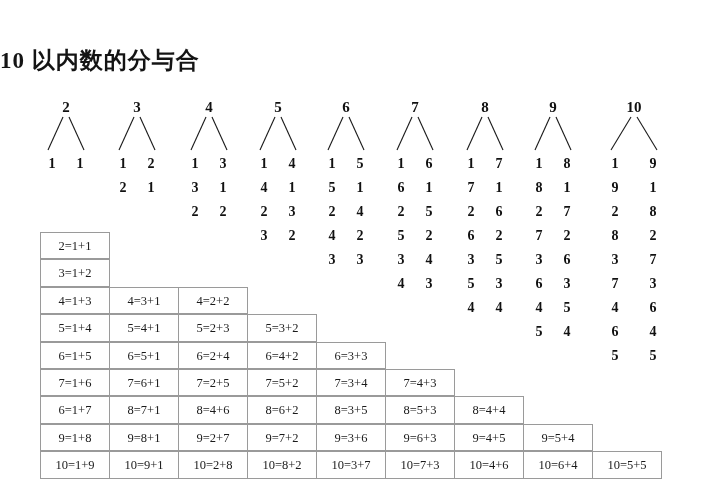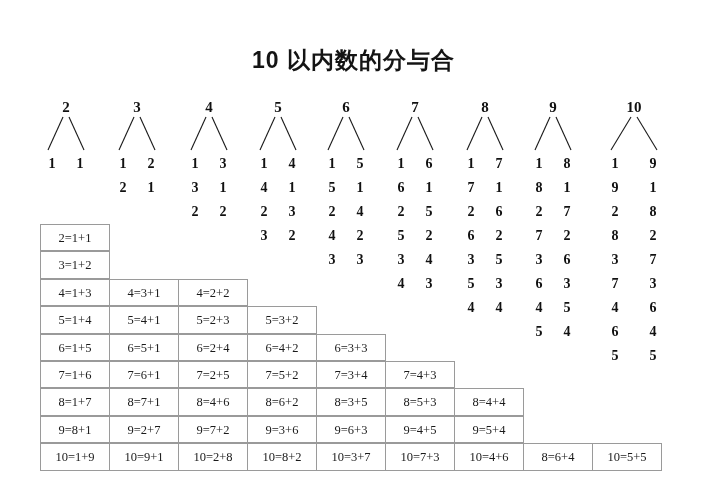--- a/index.html
+++ b/index.html
@@ -15,26 +15,25 @@
     font-family: "Liberation Serif", "DejaVu Serif", serif;
     color: #111111;
   }
 
   
   #page-title {
     position: absolute;
     top: 45px;
     left: 0;
     width: 707px;
-    text-align: center;
     font-size: 23px;
     font-weight: 700;
     letter-spacing: 1px;
     color: #141414;
-    font-family: Liberation Sans, sans-serif;
+    font-family: Liberation Serif, serif;
   }
 
   
   #trees {
     position: absolute;
     top: 0; left: 0;
     width: 707px;
     height: 500px;
     pointer-events: none;
   }
@@ -75,21 +74,21 @@
   }
   .pair-cell {
     width: 14px;
     text-align: center;
   }
 
   
   #eq-table {
     position: absolute;
     left: 40px;
-    top: 224px;
+    top: 232px;
   }
   .eq-row {
     display: flex;
     height: 27.4px;
   }
   .eq-cell {
     width: 70px;
     height: 27.4px;
     line-height: 27.4px;
     text-align: center;
@@ -400,41 +399,42 @@
     </div>
     <div class="eq-row">
       <div class="eq-cell">7=1+6</div>
       <div class="eq-cell">7=6+1</div>
       <div class="eq-cell">7=2+5</div>
       <div class="eq-cell">7=5+2</div>
       <div class="eq-cell">7=3+4</div>
       <div class="eq-cell">7=4+3</div>
     </div>
     <div class="eq-row">
-      <div class="eq-cell">8=1+7</div>
+      <div class="eq-cell">6=1+7</div>
       <div class="eq-cell">8=7+1</div>
       <div class="eq-cell">8=4+6</div>
       <div class="eq-cell">8=6+2</div>
       <div class="eq-cell">8=3+5</div>
       <div class="eq-cell">8=5+3</div>
       <div class="eq-cell">8=4+4</div>
     </div>
     <div class="eq-row">
+      <div class="eq-cell">9=1+8</div>
       <div class="eq-cell">9=8+1</div>
       <div class="eq-cell">9=2+7</div>
       <div class="eq-cell">9=7+2</div>
       <div class="eq-cell">9=3+6</div>
       <div class="eq-cell">9=6+3</div>
       <div class="eq-cell">9=4+5</div>
       <div class="eq-cell">9=5+4</div>
     </div>
     <div class="eq-row">
       <div class="eq-cell">10=1+9</div>
       <div class="eq-cell">10=9+1</div>
       <div class="eq-cell">10=2+8</div>
       <div class="eq-cell">10=8+2</div>
       <div class="eq-cell">10=3+7</div>
       <div class="eq-cell">10=7+3</div>
       <div class="eq-cell">10=4+6</div>
-      <div class="eq-cell">8=6+4</div>
+      <div class="eq-cell">10=6+4</div>
       <div class="eq-cell">10=5+5</div>
     </div>
   </div>
 
 </body></html>

